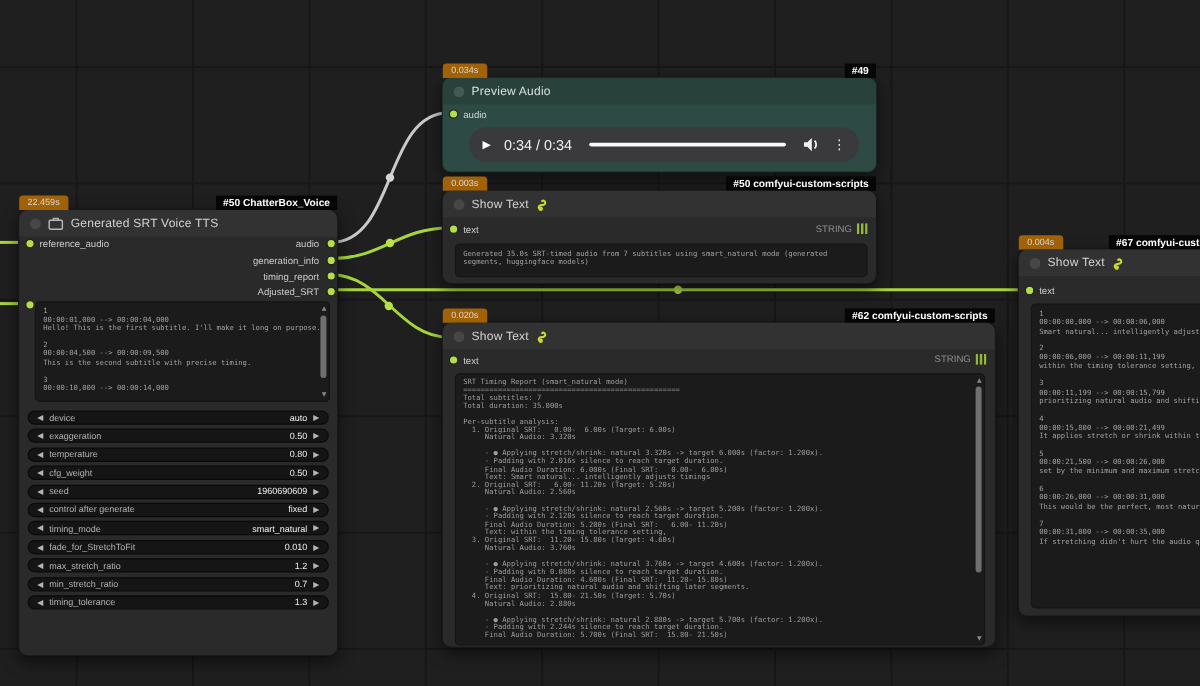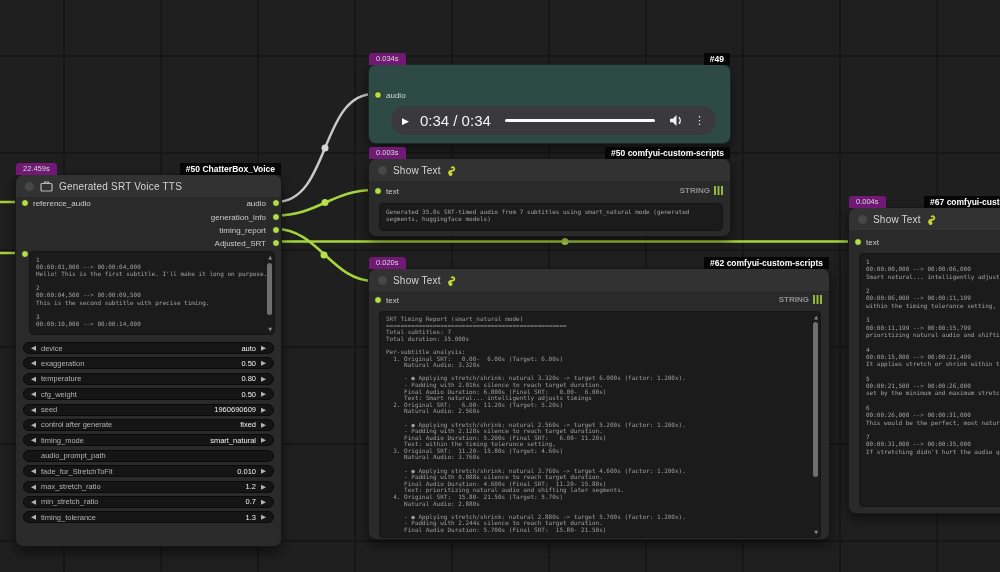--- a/index.html
+++ b/index.html
@@ -18,30 +18,30 @@
         box-shadow:0 5px 12px rgba(0,0,0,.5);border:1px solid rgba(0,0,0,.45);}
   .node.teal{background:#2e4a44;}
   .titlebar{position:absolute;left:0;top:0;right:0;height:22px;border-radius:8px 8px 0 0;
             background:#323232;display:flex;align-items:center;padding-left:9px;gap:6px;}
   .teal .titlebar{background:#28413b;}
   .collapse-dot{width:9px;height:9px;border-radius:50%;background:#474747;flex:0 0 auto;}
   .teal .collapse-dot{background:#445952;}
   .node-title{font-size:10px;color:#d4d4d4;letter-spacing:.2px;white-space:nowrap;}
   .teal .node-title{color:#d9e2de;}
   .badge-time{position:absolute;top:-12px;left:0;height:12px;line-height:12px;
-              background:#701a75;color:#d8d8d8;font-size:7.5px;padding:0 7px;
+              background:#a16207;color:#d8d8d8;font-size:7.5px;padding:0 7px;
               border-radius:3px 3px 0 0;}
   .badge-order{position:absolute;top:-12px;right:0;height:12px;line-height:12px;
                background:#060606;color:#fff;font-size:8.5px;font-weight:bold;
                padding:0 6px;white-space:nowrap;}
   .port-dot{position:absolute;width:8px;height:8px;border-radius:50%;
             background:#b2de47;border:1.5px solid #222;box-sizing:border-box;}
   .port-label{position:absolute;font-size:8px;color:#cbcbcb;white-space:nowrap;}
   .out-label{right:15px;text-align:right;}
-  .string-out{position:absolute;display:flex;align-items:center;gap:4px;font-weight:bold;}
+  .string-out{position:absolute;display:flex;align-items:center;gap:4px;}
   .string-out .port-label{position:static;color:#8f8f8f;}
   .mono-box{position:absolute;background:#1b1b1b;border-radius:4px;overflow:hidden;
             border:1px solid #151515;}
   .mono-box pre{margin:0;padding:4px 6px;font-family:"DejaVu Sans Mono", monospace;
                 font-size:6px;line-height:7.1px;color:#a2a2a2;white-space:pre;}
   .mono-62 pre{line-height:6.6px;color:#9d9d9d;}
   .mono-67 pre{line-height:7.3px;}
   .sb-thumb{position:absolute;width:5px;border-radius:2.5px;background:#6f6f6f;}
   .sb-arrow{position:absolute;font-size:5px;color:#8a8a8a;line-height:6px;
             font-family:"DejaVu Sans", sans-serif;}
@@ -52,21 +52,21 @@
   .widget-row .arrow{font-size:6.5px;color:#b5b5b5;font-family:"DejaVu Sans", sans-serif;}
   .widget-row .wlabel{font-size:7.5px;color:#b2b2b2;margin-left:5px;white-space:nowrap;}
   .widget-row .wvalue{font-size:7.5px;color:#f0f0f0;margin-left:auto;margin-right:5px;white-space:nowrap;}
   .widget-row .toggle-dot{display:none;width:9px;height:9px;border-radius:50%;
                           background:#8b93a3;flex:0 0 auto;margin-right:-2px;}
   .widget-row.has-toggle .toggle-dot{display:block;}
   .widget-row.no-arrows .arrow{visibility:hidden;}
   .player{position:absolute;background:#3a3a3c;border-radius:15px;display:flex;
           align-items:center;padding:0 11px;box-sizing:border-box;}
   .play-btn{font-size:9px;color:#fff;font-family:"DejaVu Sans", sans-serif;}
-  .time-label{font-size:15px;color:#f2f2f2;margin-left:11px;white-space:nowrap;}
+  .time-label{font-size:12px;color:#f2f2f2;margin-left:11px;white-space:nowrap;}
   .progress{flex:1;height:3px;background:#fafafa;border-radius:2px;margin:0 14px;}
   .kebab{font-size:11px;color:#ededed;margin-left:10px;font-family:"DejaVu Sans", sans-serif;}
   .snake{flex:0 0 auto;}
 </style>
 </head>
 <body>
 <div id="canvas">
 
 <svg id="wires" width="1000" height="572">
   <path d="M -4 202 H 20" stroke="#a7d63c" stroke-width="2.5" fill="none"></path>
@@ -77,20 +77,24 @@
   <circle cx="325" cy="202.5" r="3.5" fill="#b9e24a"></circle>
   <path d="M 276 229 C 318 229, 332 281, 374 281" stroke="#a7d63c" stroke-width="2.5" fill="none"></path>
   <circle cx="324" cy="255" r="3.5" fill="#b9e24a"></circle>
   <path d="M 276 241.5 H 851" stroke="#a7d63c" stroke-width="2.5" fill="none"></path>
   <circle cx="565" cy="241.5" r="3.5" fill="#b9e24a"></circle>
 </svg>
 
 <div class="node teal" style="left:368px;top:64px;width:361px;height:78px;">
   <span class="badge-time">0.034s</span>
   <span class="badge-order">#49</span>
+  <div class="titlebar">
+    <span class="collapse-dot"></span>
+    <span class="node-title">Preview Audio</span>
+  </div>
   <span class="port-dot" style="left:5px;top:26px;"></span>
   <span class="port-label" style="left:17px;top:26px;color:#cfd8d3;">audio</span>
   <div class="player" style="left:22px;top:41px;width:325px;height:29px;">
     <span class="play-btn">▶</span>
     <span class="time-label">0:34 / 0:34</span>
     <span class="progress"></span>
     <svg width="15" height="13" viewBox="0 0 16 14">
       <path d="M1 5h3l4-4v12l-4-4H1z" fill="#f0f0f0"></path>
       <path d="M10.5 3.5 a5 5 0 0 1 0 7" stroke="#f0f0f0" fill="none" stroke-width="1.6"></path>
     </svg>
@@ -326,27 +330,20 @@
       </div>
 
       <div class="widget-row">
         <span class="arrow">◀</span>
         <span class="wlabel">timing_mode</span>
         <span class="wvalue">smart_natural</span>
 
         <span class="arrow">▶</span>
       </div>
 
-      <div class="widget-row no-arrows">
-        <span class="arrow">◀</span>
-        <span class="wlabel">audio_prompt_path</span>
-        <span class="wvalue"></span>
-
-        <span class="arrow">▶</span>
-      </div>
 
 
       <div class="widget-row">
         <span class="arrow">◀</span>
         <span class="wlabel">fade_for_StretchToFit</span>
         <span class="wvalue">0.010</span>
 
         <span class="arrow">▶</span>
       </div>
 

